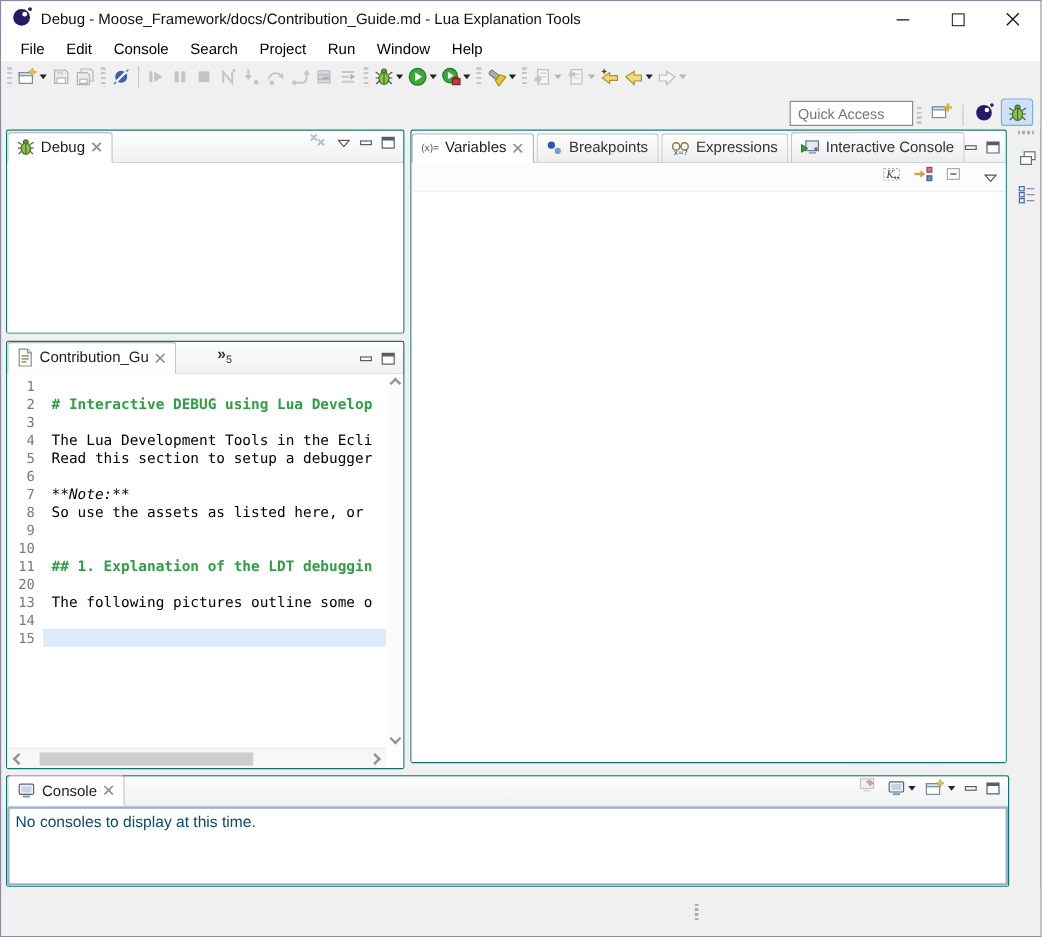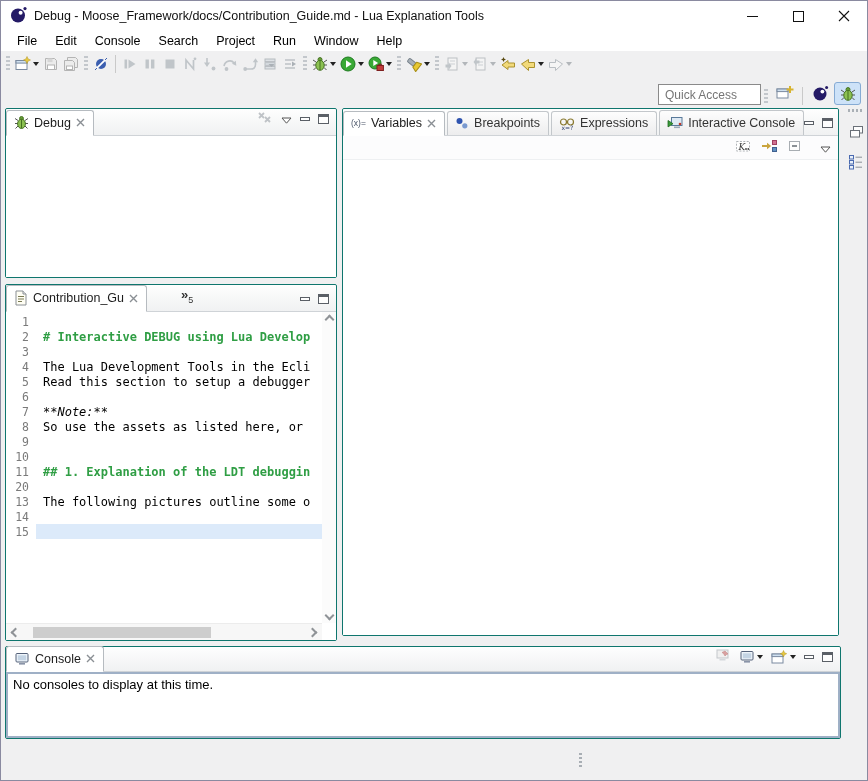--- a/index.html
+++ b/index.html
@@ -56,21 +56,21 @@
   .hscroll { position:absolute; left:0; right:14px; bottom:0; height:17px; background:#f7f7f7; border-top:1px solid #ececec; }
   .chev { width:7px; height:7px; border-left:2px solid #8f9397; border-bottom:2px solid #8f9397; display:inline-block; }
   .chev.up { transform:rotate(135deg); }
   .chev.down { transform:rotate(-45deg); }
   .chev.left { transform:rotate(45deg); position:absolute; left:6px; top:5px; }
   .chev.right { transform:rotate(225deg); position:absolute; right:6px; top:5px; }
   .hthumb { position:absolute; left:27px; top:3px; width:178px; height:11px; background:#cdcdcd; }
 
   
   .console-body { position:absolute; left:0; right:0; top:25px; bottom:0; border:2px solid #9fb0c6; background:#fff; }
-  .console-msg { font-size:13px; color:#000000; padding:3px 5px; }
+  .console-msg { font-size:13px; color:#0c4a6e; padding:3px 5px; }
 
   
   .right-strip { position:absolute; left:842px; top:104px; width:26px; height:541px; display:flex; flex-direction:column; align-items:center; gap:10px; padding-top:4px; }
   .hdots { width:16px; height:3px; background:repeating-linear-gradient(90deg,#aab0b6 0 2px, transparent 2px 4px); }
   .strip-btn { width:22px; height:20px; display:flex; align-items:center; justify-content:center; }
 
   
   .statusbar { position:absolute; left:0; right:0; top:740px; height:40px; background:#f0f0f1; }
   .vdots { position:absolute; left:578px; top:12px; width:3px; height:16px; background:repeating-linear-gradient(#a8aeb4 0 2px, transparent 2px 4px); }
 

